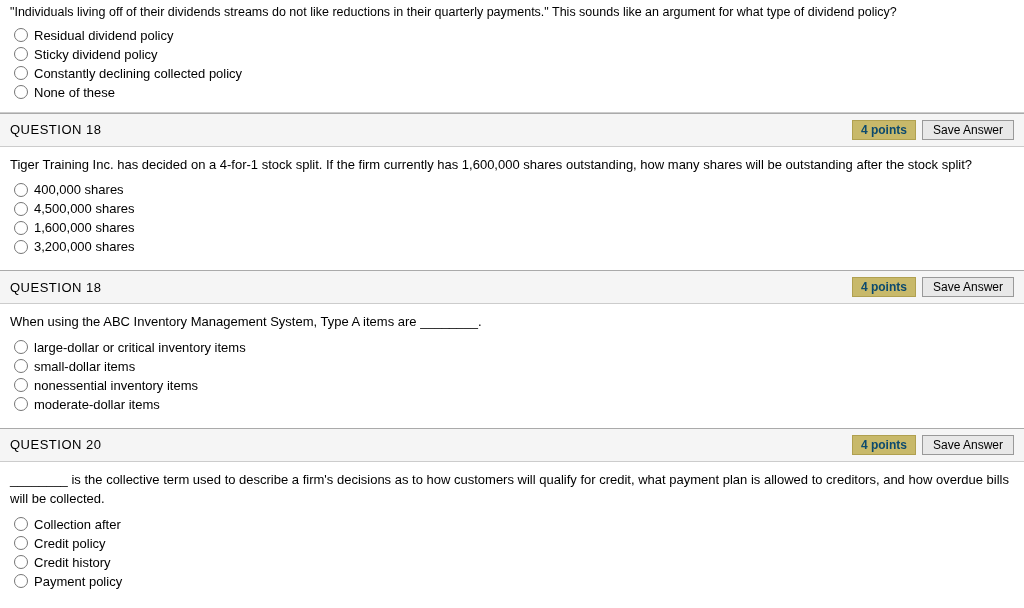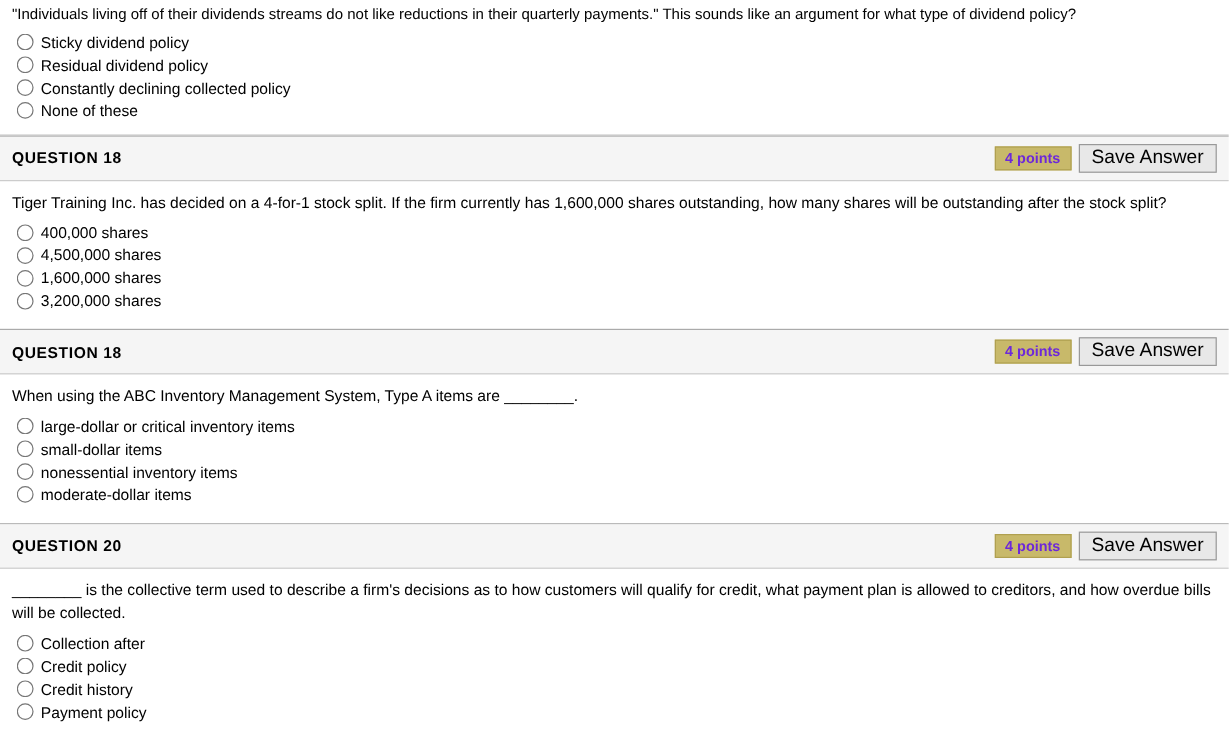--- a/index.html
+++ b/index.html
@@ -37,42 +37,42 @@
     }
     .question-header {
       display: flex;
       align-items: center;
       justify-content: space-between;
       padding: 6px 10px;
       background: #f5f5f5;
       border-bottom: 1px solid #ccc;
     }
     .question-number {
-      font-weight: bold;
+      font-weight: normal;
       font-size: 13px;
       letter-spacing: 0.5px;
     }
     .question-header-right {
       display: flex;
       align-items: center;
       gap: 6px;
     }
     .points-badge {
       background: #c8b96a;
-      color: #6d28d9;
+      color: #0c4a6e;
       padding: 2px 8px;
       font-size: 12px;
       font-weight: bold;
       border: 1px solid #b0a050;
     }
     .save-answer-btn {
       background: #e8e8e8;
       border: 1px solid #999;
       padding: 2px 10px;
-      font-size: 16px;
+      font-size: 12px;
       cursor: pointer;
       color: #000;
     }
     .question-body {
       padding: 8px 10px 12px 10px;
     }
     .question-body .q-text {
       font-size: 13px;
       line-height: 1.5;
       margin-bottom: 8px;
@@ -96,25 +96,25 @@
 </head>
 <body>
 
 <div class="page-container">
 
   <div class="top-partial">
     <div class="question-text">"Individuals living off of their dividends streams do not like reductions in their quarterly payments." This sounds like an argument for what type of dividend policy?</div>
     <ul class="options-list">
       <li>
         <input type="radio" name="partial" style="">
+        <span>Residual dividend policy</span>
+      </li>
+      <li>
+        <input type="radio" name="partial" style="">
         <span>Sticky dividend policy</span>
-      </li>
-      <li>
-        <input type="radio" name="partial" style="">
-        <span>Residual dividend policy</span>
       </li>
       <li>
         <input type="radio" name="partial" style="">
         <span>Constantly declining collected policy</span>
       </li>
       <li>
         <input type="radio" name="partial" style="">
         <span>None of these</span>
       </li>
     </ul>

